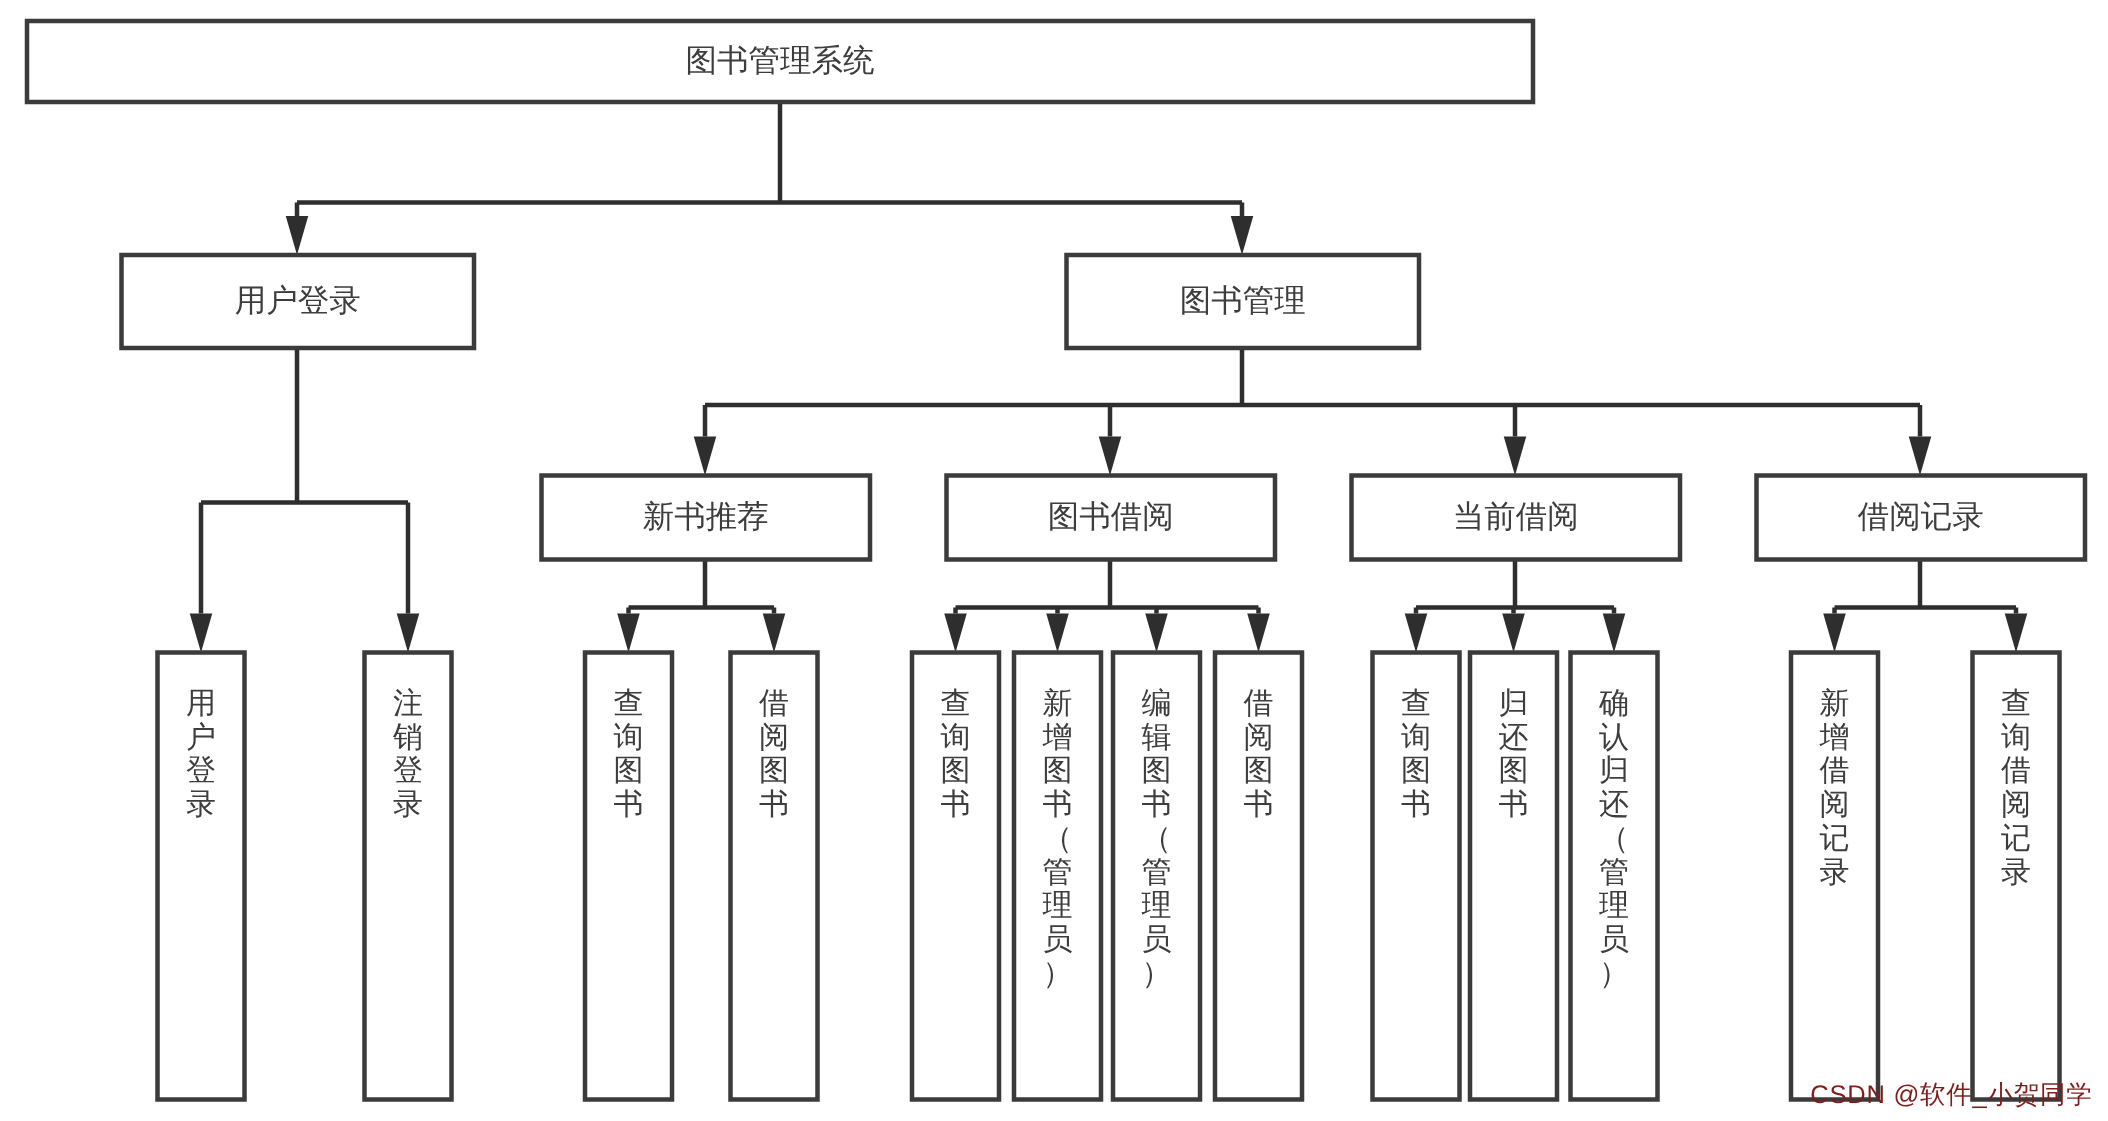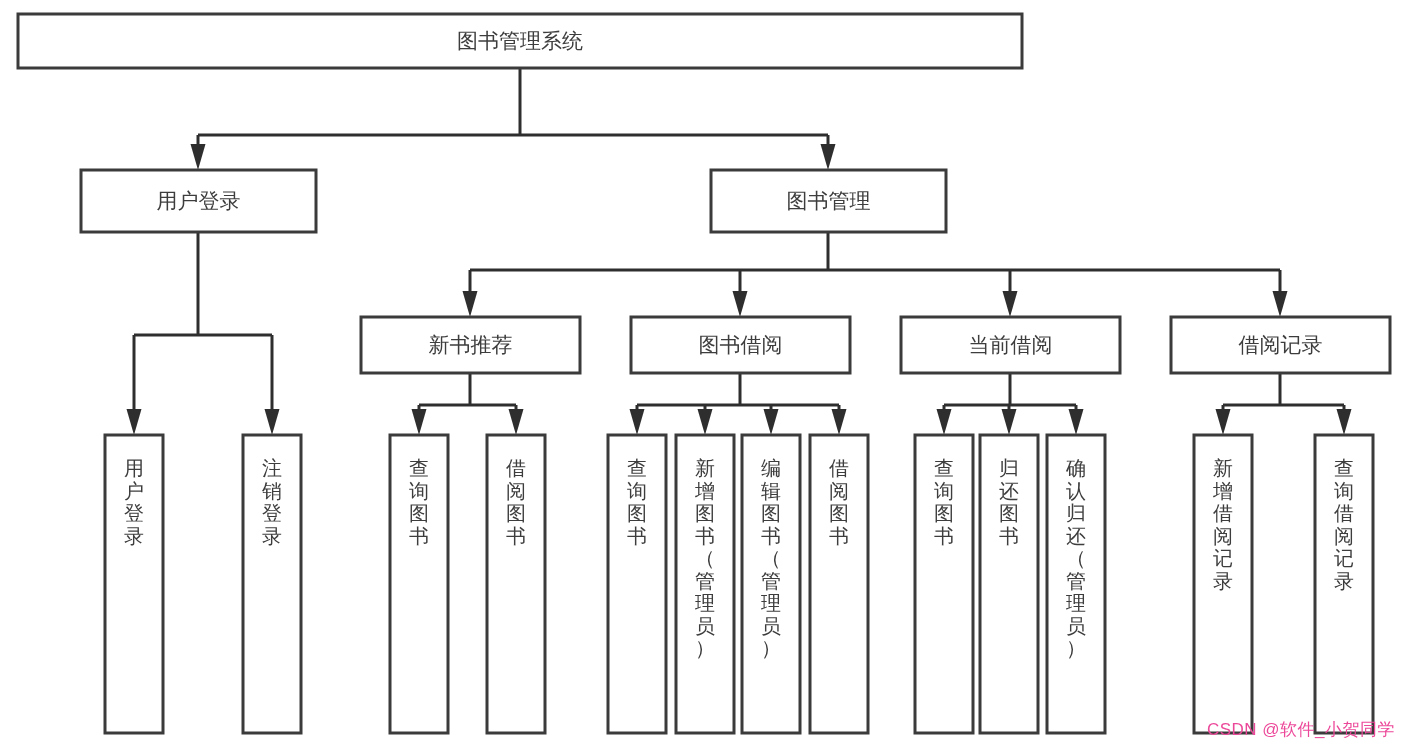--- a/index.html
+++ b/index.html
@@ -54,21 +54,21 @@
     stroke-linecap: butt;
   }
   .connector-arrow {
     fill: #2e2e2e;
     stroke: none;
   }
   .watermark-text {
     position: absolute;
     right: 10px;
     bottom: 6px;
-    color: #ec4899;
+    color: #7f1d1d;
     font-size: 17px;
     font-family: "Liberation Sans", "DejaVu Sans", sans-serif;
     letter-spacing: 0.5px;
     user-select: none;
     pointer-events: none;
     white-space: nowrap;
   }
 </style>
 </head>
 <body>

